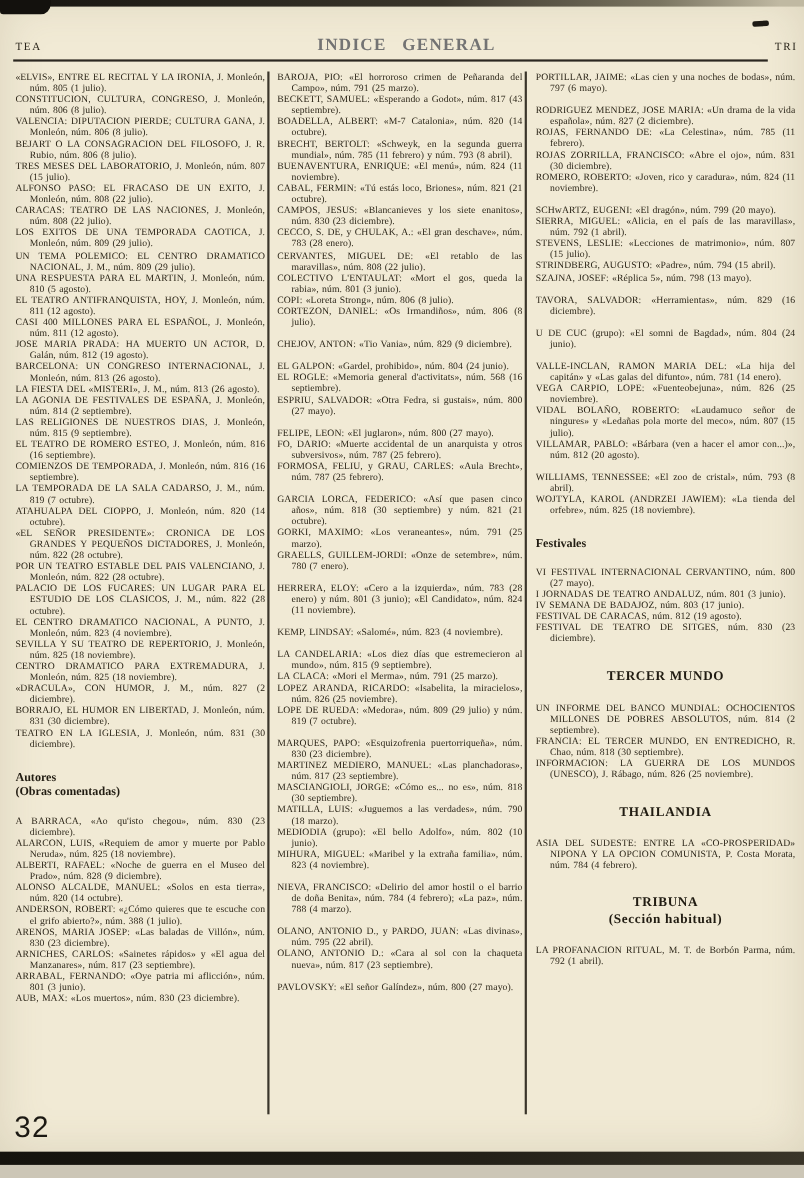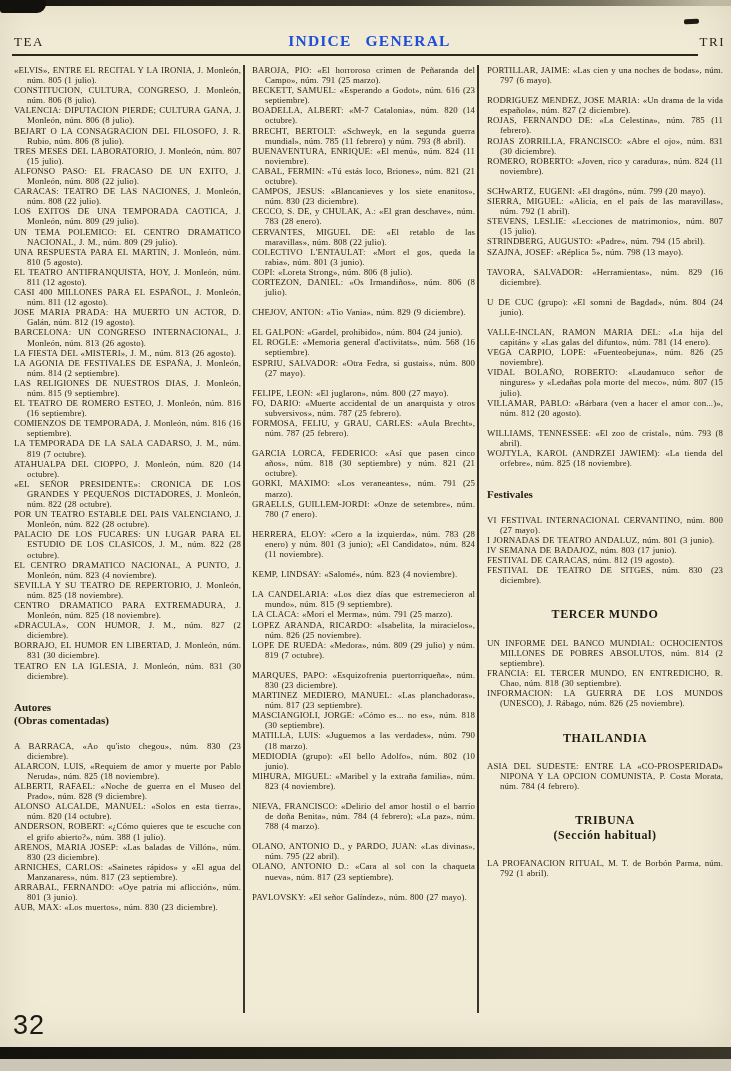--- a/index.html
+++ b/index.html
@@ -31,25 +31,25 @@
   .bottom-band {
     position:absolute; top:1047px; left:0; width:731px; height:12px;
     background:linear-gradient(to right,#14120d,#232018 60%,#3a3529);
   }
   
   .header {
     position:absolute; top:32px; left:14px; width:711px;
     display:flex; align-items:baseline;
     color:#2a251b;
   }
-  .header .corner { font-size:13px; letter-spacing:1.5px; width:90px; }
+  .header .corner { font-size:10px; letter-spacing:1.5px; width:90px; }
   .header .corner.right { text-align:right; }
   .header .title {
     flex:1; text-align:center; font-weight:bold; font-size:15.5px;
-    letter-spacing:1.2px; word-spacing:9px; color:#1d4ed8;
+    letter-spacing:1.2px; word-spacing:9px; color:#737373;
   }
   .rule {
     position:absolute; top:54px; left:12px; width:686px; height:2px;
     background:#2b2720;
   }
   
   .columns-wrap { position:absolute; top:65px; left:0; width:731px; height:950px; }
   .divider {
     position:absolute; top:0; width:2px; height:948px; background:#3a352a;
   }
@@ -142,21 +142,21 @@
           <p class="entry">ANDERSON, ROBERT: «¿Cómo quieres que te escuche con el grifo abierto?», núm. 388 (1 julio).</p>
           <p class="entry">ARENOS, MARIA JOSEP: «Las baladas de Villón», núm. 830 (23 diciembre).</p>
           <p class="entry">ARNICHES, CARLOS: «Sainetes rápidos» y «El agua del Manzanares», núm. 817 (23 septiembre).</p>
           <p class="entry">ARRABAL, FERNANDO: «Oye patria mi aflicción», núm. 801 (3 junio).</p>
           <p class="entry">AUB, MAX: «Los muertos», núm. 830 (23 diciembre).</p>
         </div>
       </div>
     <div class="col c2" id="col-1">
         <div class="group">
           <p class="entry">BAROJA, PIO: «El horroroso crimen de Peñaranda del Campo», núm. 791 (25 marzo).</p>
-          <p class="entry">BECKETT, SAMUEL: «Esperando a Godot», núm. 616 (23 septiembre).</p>
+          <p class="entry">BECKETT, SAMUEL: «Esperando a Godot», núm. 817 (43 septiembre).</p>
           <p class="entry">BOADELLA, ALBERT: «M-7 Catalonia», núm. 820 (14 octubre).</p>
           <p class="entry">BRECHT, BERTOLT: «Schweyk, en la segunda guerra mundial», núm. 785 (11 febrero) y núm. 793 (8 abril).</p>
           <p class="entry">BUENAVENTURA, ENRIQUE: «El menú», núm. 824 (11 noviembre).</p>
           <p class="entry">CABAL, FERMIN: «Tú estás loco, Briones», núm. 821 (21 octubre).</p>
           <p class="entry">CAMPOS, JESUS: «Blancanieves y los siete enanitos», núm. 830 (23 diciembre).</p>
           <p class="entry">CECCO, S. DE, y CHULAK, A.: «El gran deschave», núm. 783 (28 enero).</p>
           <p class="entry">CERVANTES, MIGUEL DE: «El retablo de las maravillas», núm. 808 (22 julio).</p>
           <p class="entry">COLECTIVO L'ENTAULAT: «Mort el gos, queda la rabia», núm. 801 (3 junio).</p>
           <p class="entry">COPI: «Loreta Strong», núm. 806 (8 julio).</p>
           <p class="entry">CORTEZON, DANIEL: «Os Irmandiños», núm. 806 (8 julio).</p>

